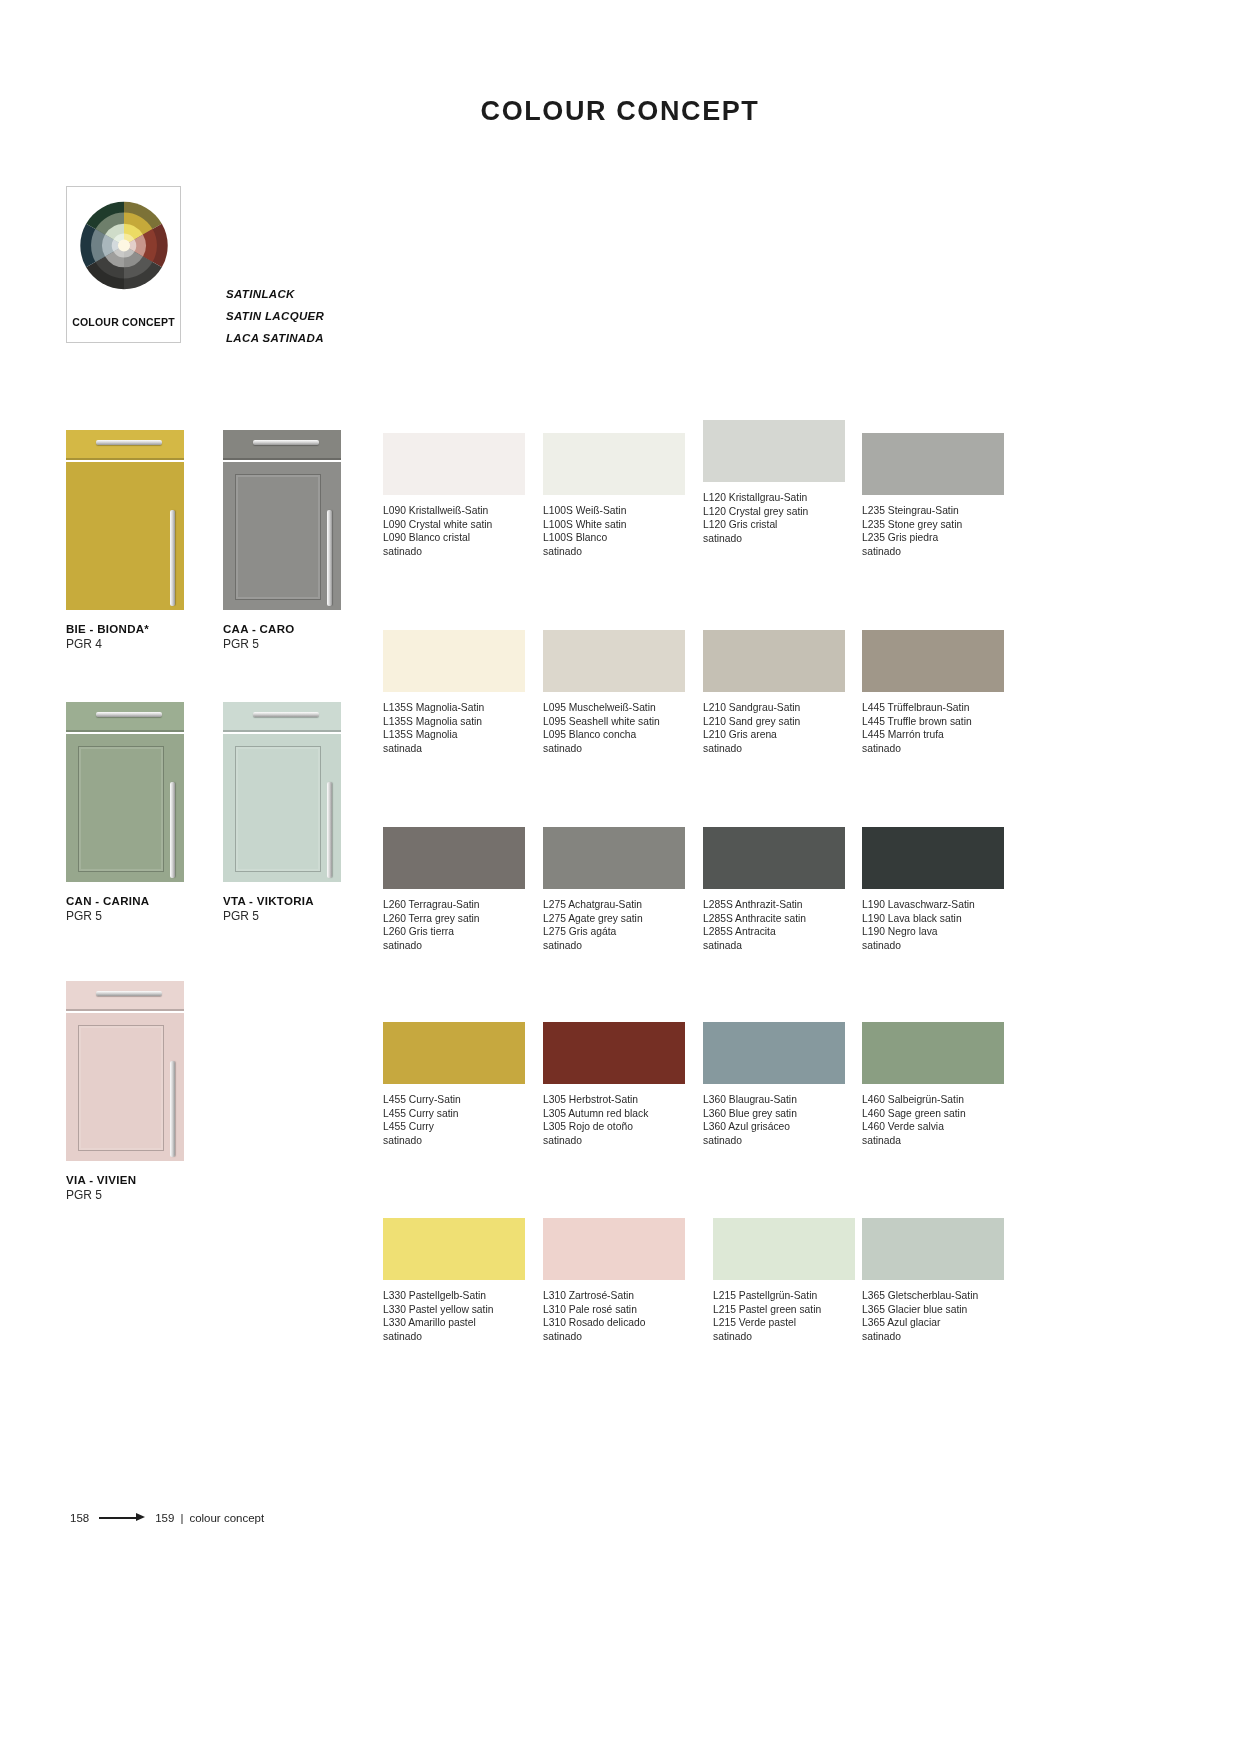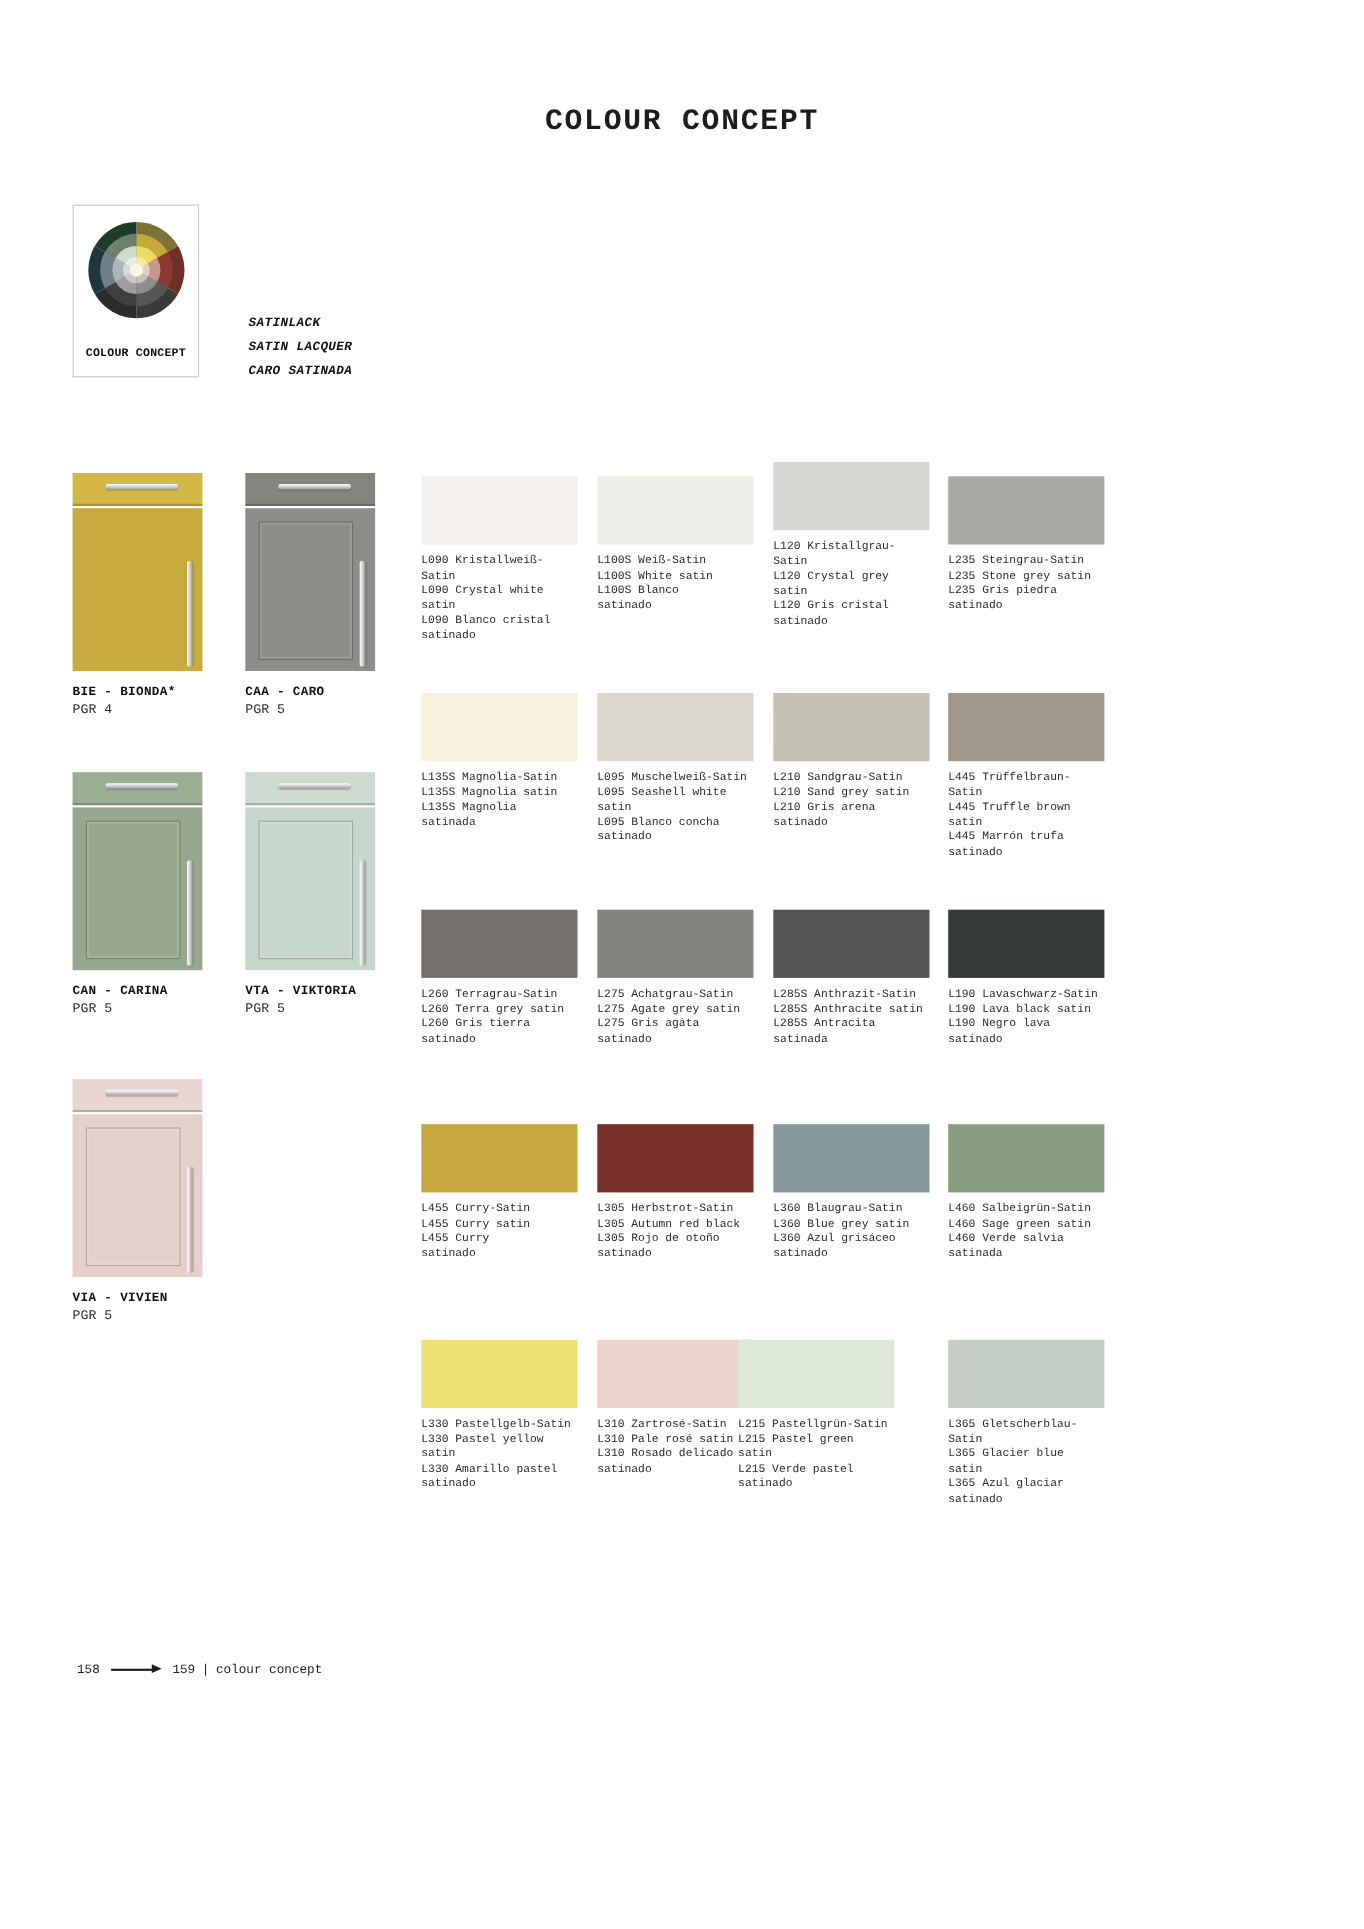--- a/index.html
+++ b/index.html
@@ -4,21 +4,21 @@
 <style>
   html,body{margin:0;padding:0;}
   body{
     width:1240px;height:1754px;
     background:#ffffff;
     font-family:"Liberation Sans", sans-serif;
     color:#1a1a1a;
     position:relative;
     overflow:hidden;
   }
-  .page{position:relative;width:1240px;height:1732px;font-family:Liberation Mono, monospace;}
+  .page{position:relative;width:1240px;height:1732px;}
 
   
   .page-title{
     position:absolute;left:0;top:96px;width:1240px;
     text-align:center;
     font-size:27px;font-weight:bold;letter-spacing:1.6px;
     color:#1c1c1c;
   }
 
   
@@ -162,21 +162,21 @@
           <circle cx="50" cy="50" r="6.5" fill="#fdf7e2"></circle>
         </g>
       </svg>
     </div>
     <div class="brand-card-label">COLOUR CONCEPT</div>
   </div>
 
   <div class="brand-text">
     <div>SATINLACK</div>
     <div>SATIN LACQUER</div>
-    <div>CARO SATINADA</div>
+    <div>LACA SATINADA</div>
   </div>
 
   <div id="doors-layer">
       <div class="door-block" style="left: 66px; top: 430px;">
         <div class="door">
           <div class="door-drawer" style="background: rgb(212, 184, 69); border-bottom: 2px solid rgba(0, 0, 0, 0.2);">
             <div class="door-handle-h"></div>
           </div>
           <div class="door-body" style="background: rgb(199, 171, 60);">
             <div class="door-handle-v"></div>
@@ -394,21 +394,21 @@
       </div>
       <div class="swatch-cell" style="left: 543px; top: 1218px;">
         <div class="swatch-chip" style="background: rgb(238, 211, 205);"></div>
         <div class="swatch-lines">
           <div class="swatch-line de">L310 Zartrosé-Satin</div>
           <div class="swatch-line en">L310 Pale rosé satin</div>
           <div class="swatch-line es">L310 Rosado delicado
 satinado</div>
         </div>
       </div>
-      <div class="swatch-cell" style="left: 671px; top: 1218px;">
+      <div class="swatch-cell" style="left: 713px; top: 1218px;">
         <div class="swatch-chip" style="background: rgb(221, 232, 214);"></div>
         <div class="swatch-lines">
           <div class="swatch-line de">L215 Pastellgrün-Satin</div>
           <div class="swatch-line en">L215 Pastel green satin</div>
           <div class="swatch-line es">L215 Verde pastel
 satinado</div>
         </div>
       </div>
       <div class="swatch-cell" style="left: 862px; top: 1218px;">
         <div class="swatch-chip" style="background: rgb(195, 205, 196);"></div>

